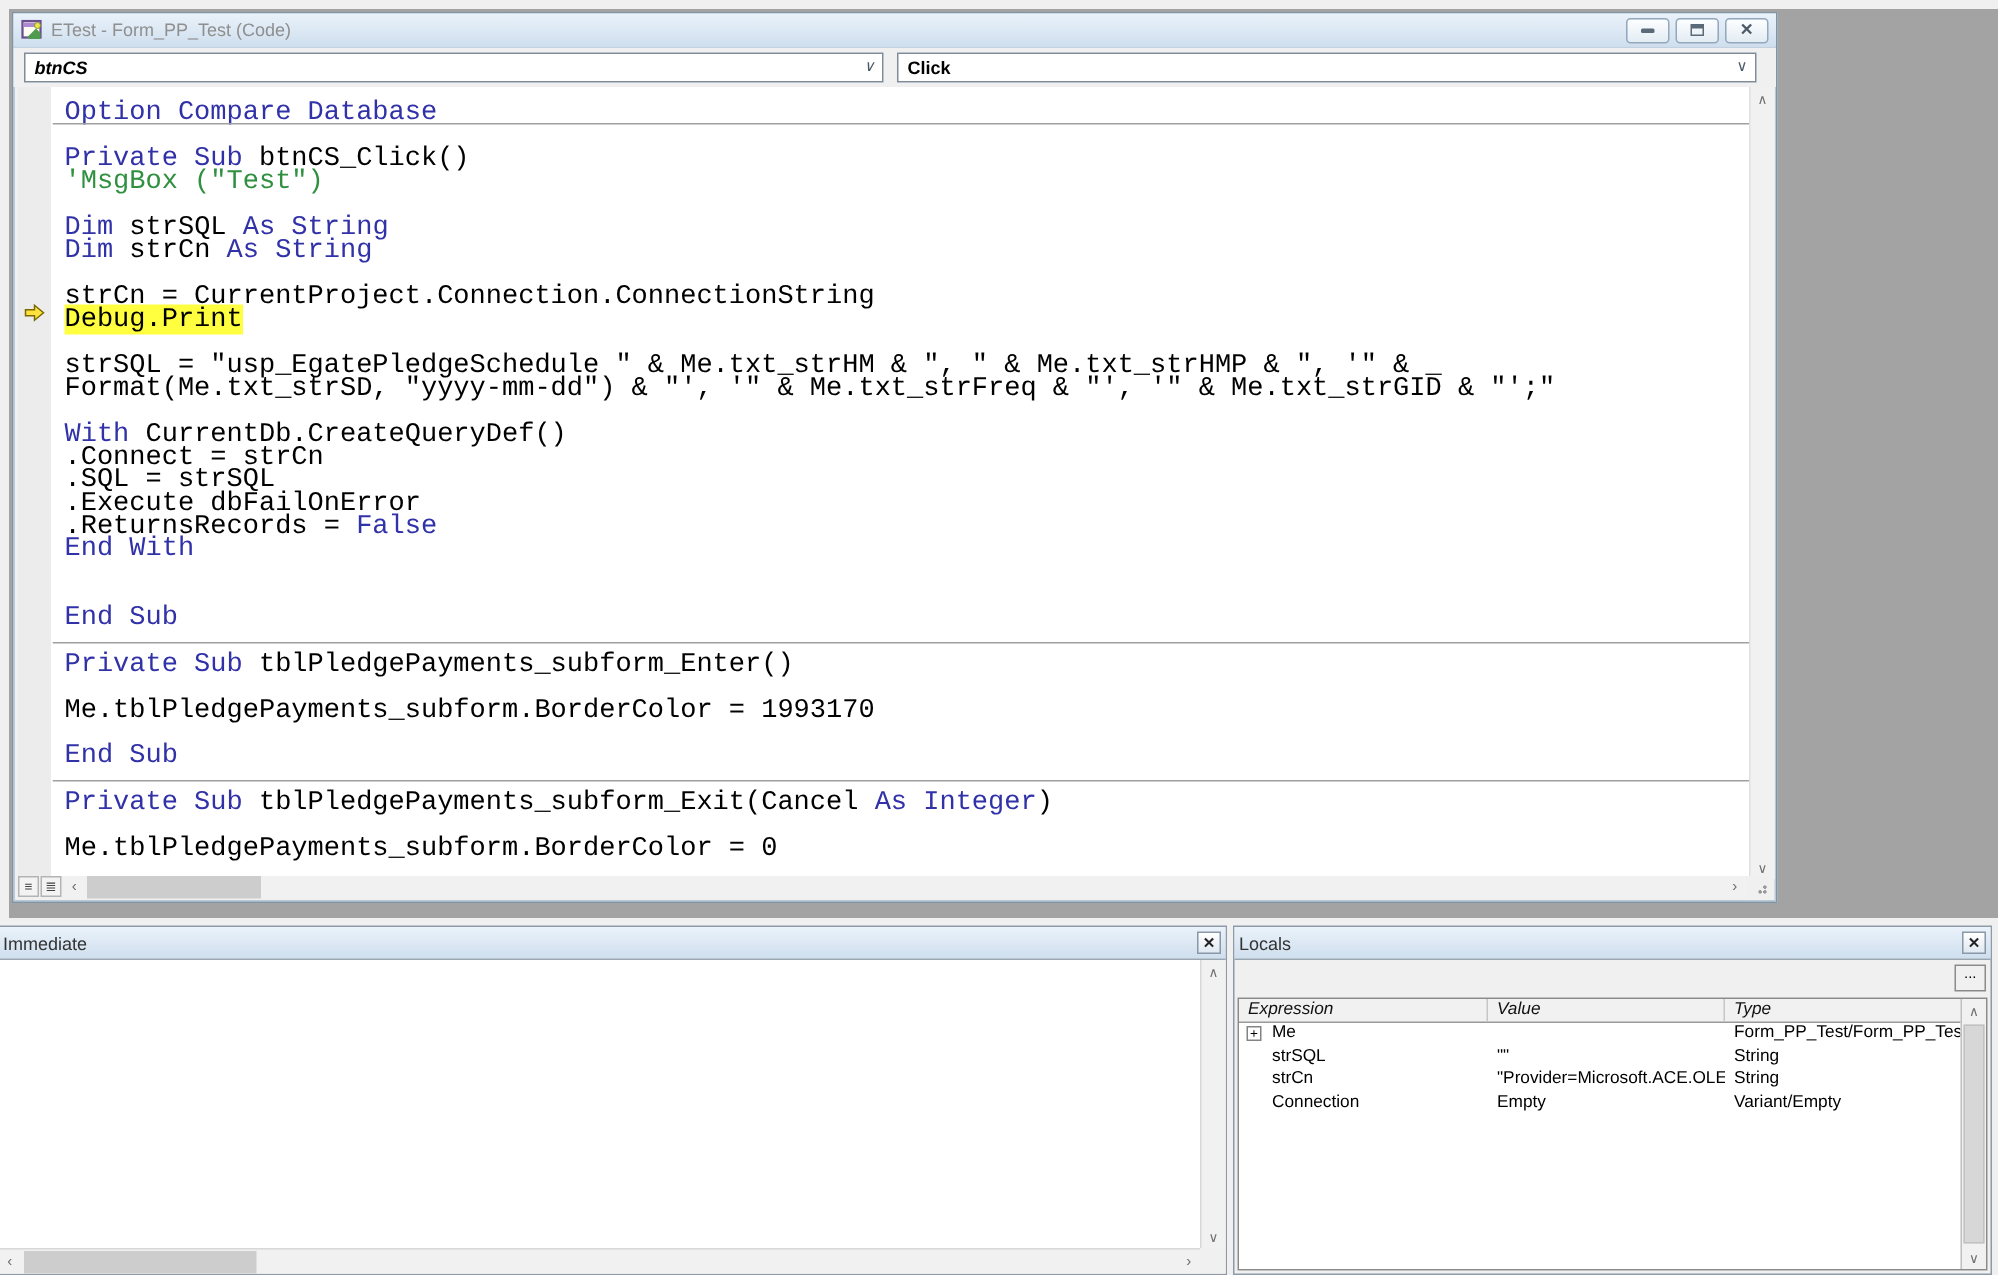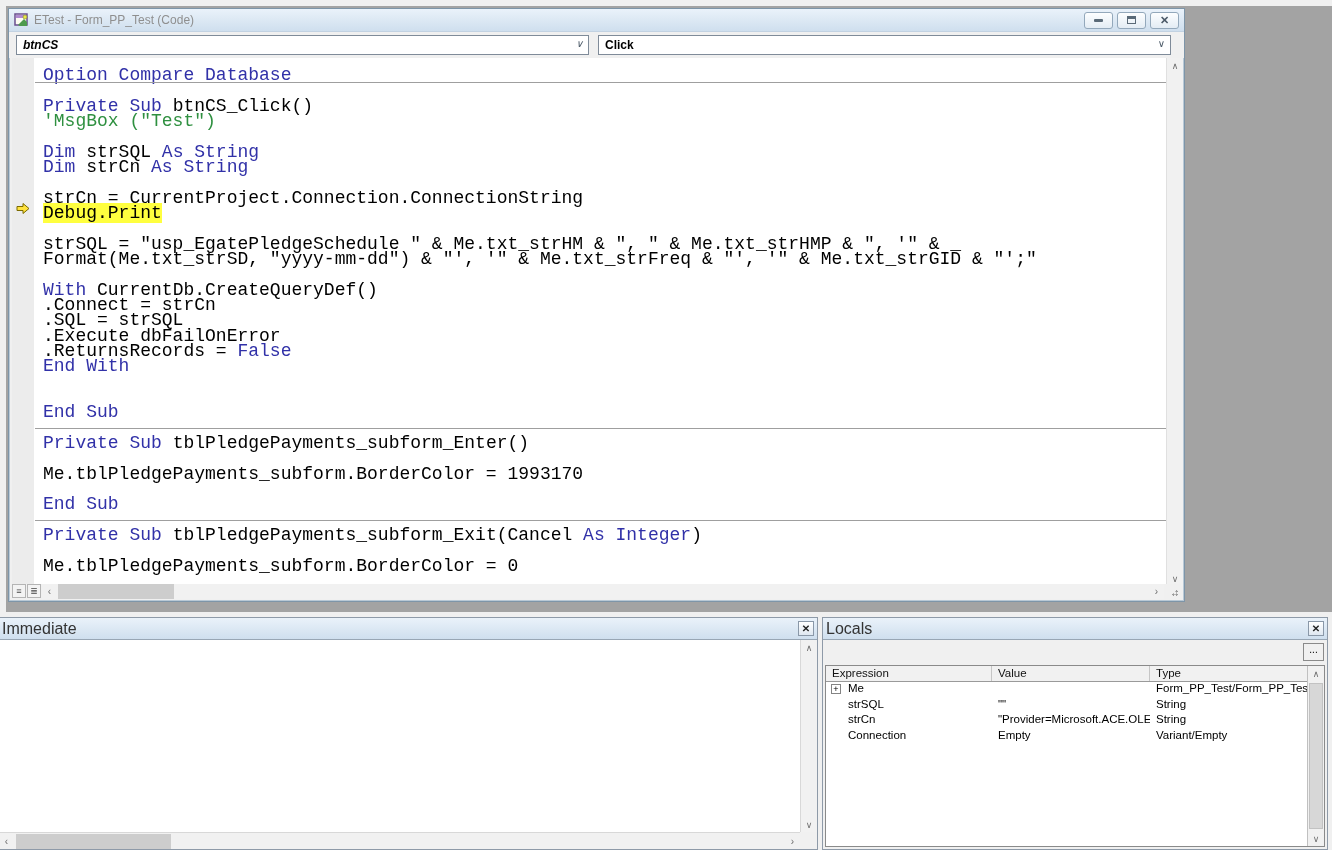--- a/index.html
+++ b/index.html
@@ -61,39 +61,39 @@
   .corner{width:17px;position:relative;background:#f0f0f0;flex:none;}
   .grip-dots{position:absolute;right:2px;bottom:2px;width:8px;height:8px;
     background:radial-gradient(circle at 70% 30%,#9a9a9a 1px,transparent 1.3px),
                radial-gradient(circle at 30% 70%,#9a9a9a 1px,transparent 1.3px),
                radial-gradient(circle at 70% 70%,#9a9a9a 1px,transparent 1.3px);}
 
   
   .panel{position:absolute;top:617px;height:233px;border:1px solid #8e9aa8;background:#f0f0f0;}
   .panel-titlebar{height:22px;display:flex;align-items:center;padding:0 3px;
     background:linear-gradient(var(--tb-top),var(--tb-bot));border-bottom:1px solid #98a6b4;}
-  .panel-title{font-size:16px;color:#333;}
+  .panel-title{font-size:12px;color:#333;}
   .panel-close{margin-left:auto;width:16px;height:15px;border:1px solid #8a98a8;background:linear-gradient(#fff,#dfe8f1);
     display:flex;align-items:center;justify-content:center;font-size:10px;font-weight:bold;color:#222;}
 
   .immediate{left:-2px;width:820px;}
   .imm-content{position:absolute;left:0;right:0;top:22px;bottom:0;background:#fff;}
   .imm-vscroll{position:absolute;right:0;top:0;bottom:17px;width:17px;background:#f1f1f1;border-left:1px solid #d8d8d8;}
   .imm-hscroll{position:absolute;left:0;right:17px;bottom:0;height:17px;background:#f1f1f1;border-top:1px solid #d8d8d8;display:flex;align-items:center;}
   .imm-hthumb{position:absolute;left:17px;top:1px;bottom:0;width:155px;background:#cdcdcd;}
   .imm-corner{position:absolute;right:0;bottom:0;width:17px;height:17px;background:#f0f0f0;}
 
   .locals{left:822px;width:506px;}
   .locals-context{position:absolute;left:4px;right:27px;top:25px;height:18px;background:#fff;
     border:1px solid #8a8a8a;font-size:11.5px;color:#000;line-height:16px;padding-left:5px;overflow:hidden;white-space:nowrap;}
   .more-btn{position:absolute;right:3px;top:25px;width:21px;height:18px;border:1px solid #8a8a8a;
     background:#f0f0f0;font-size:10px;line-height:12px;text-align:center;color:#000;}
   .locals-grid{position:absolute;left:2px;right:2px;top:47px;bottom:2px;background:#fff;border:1px solid #8a8a8a;overflow:hidden;}
   .lhead{height:16px;display:flex;background:#f1f1f1;border-bottom:1px solid #9a9a9a;padding-right:17px;}
-  .hcell{font-size:11.5px;color:#111;padding:1px 0 0 6px;border-right:1px solid #c6c6c6;overflow:hidden;white-space:nowrap;}
+  .hcell{font-size:11.5px;color:#111;padding:1px 0 0 6px;border-right:1px solid #c6c6c6;overflow:hidden;white-space:nowrap;font-style:italic;}
   .c-exp{width:166px;flex:none;}
   .c-val{width:158px;flex:none;}
   .c-type{flex:1;border-right:none;}
   .lrow{height:15.5px;display:flex;padding-right:17px;}
   .lcell{font-size:11.5px;color:#000;padding-left:6px;white-space:nowrap;overflow:hidden;position:relative;}
   .lrow .c-exp{padding-left:22px;}
   .expander{position:absolute;left:5px;top:2px;width:10px;height:10px;border:1px solid #848484;
     font-size:9px;line-height:8px;text-align:center;color:#000;background:#fff;}
   .locals-vscroll{position:absolute;right:0;top:0;bottom:0;width:17px;background:#f1f1f1;border-left:1px solid #c0c0c0;}
   .locals-vthumb{position:absolute;left:1px;right:1px;top:17px;bottom:17px;background:#d7d7d7;border:1px solid #c2c2c2;}

